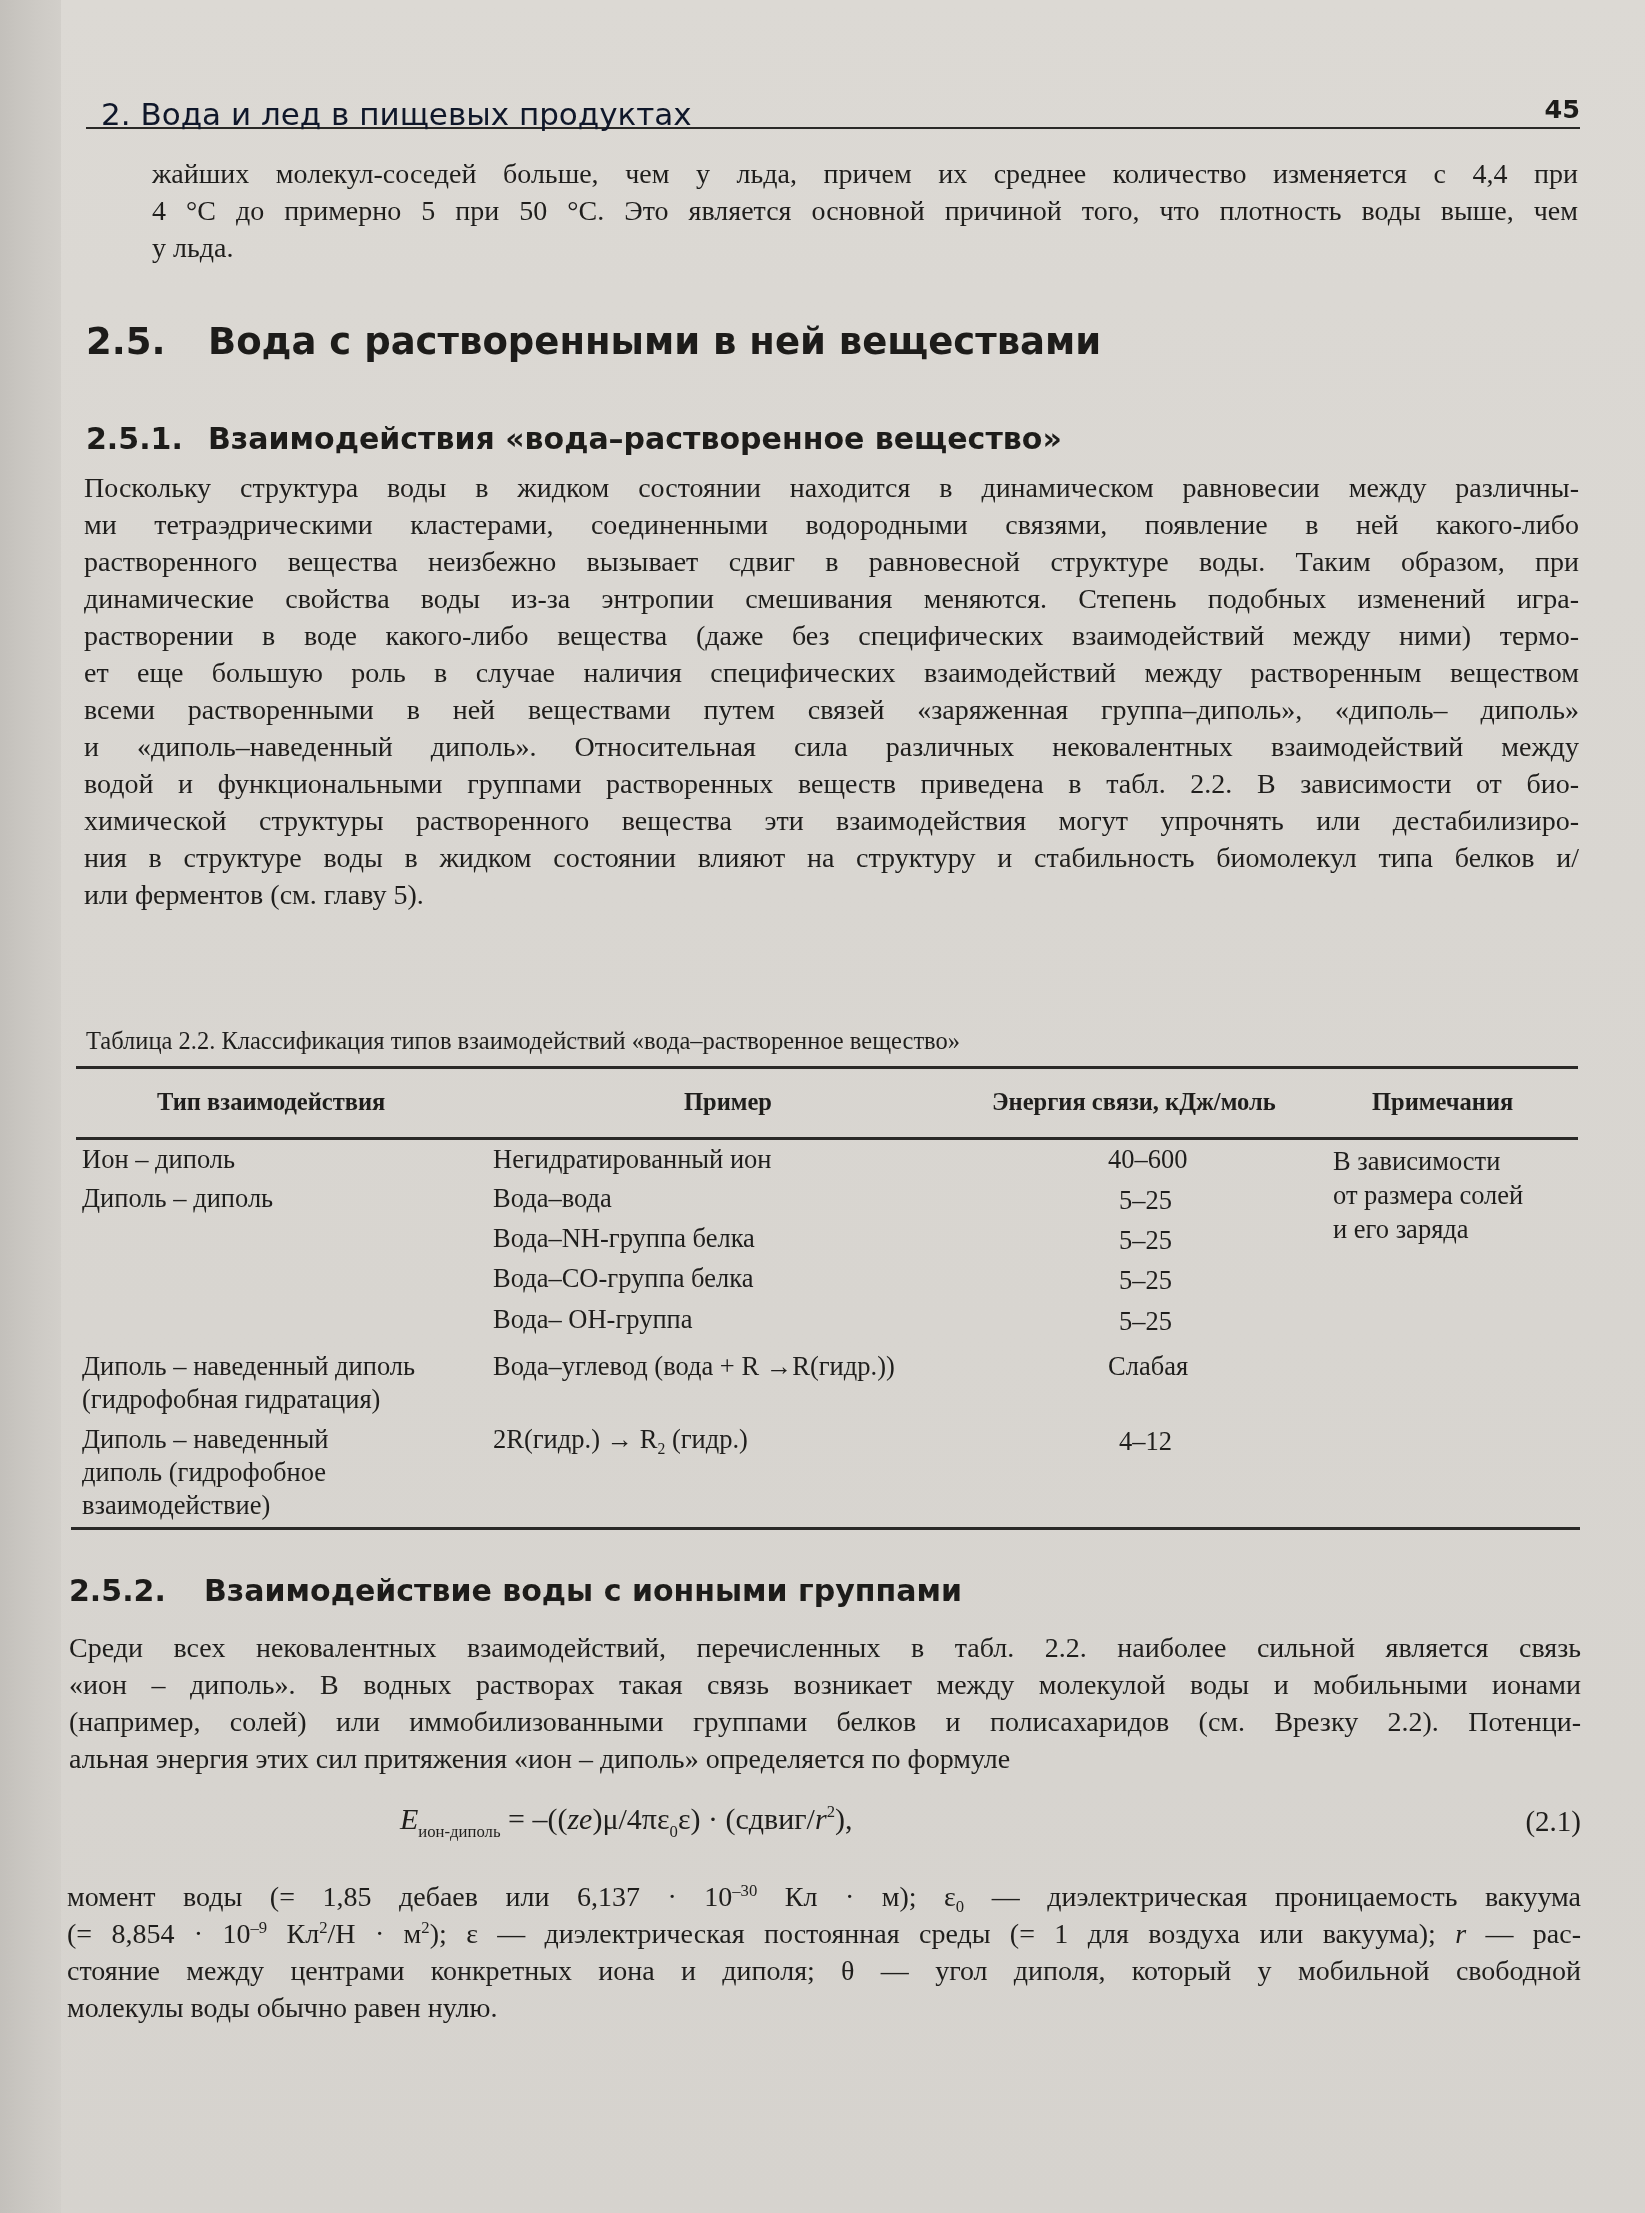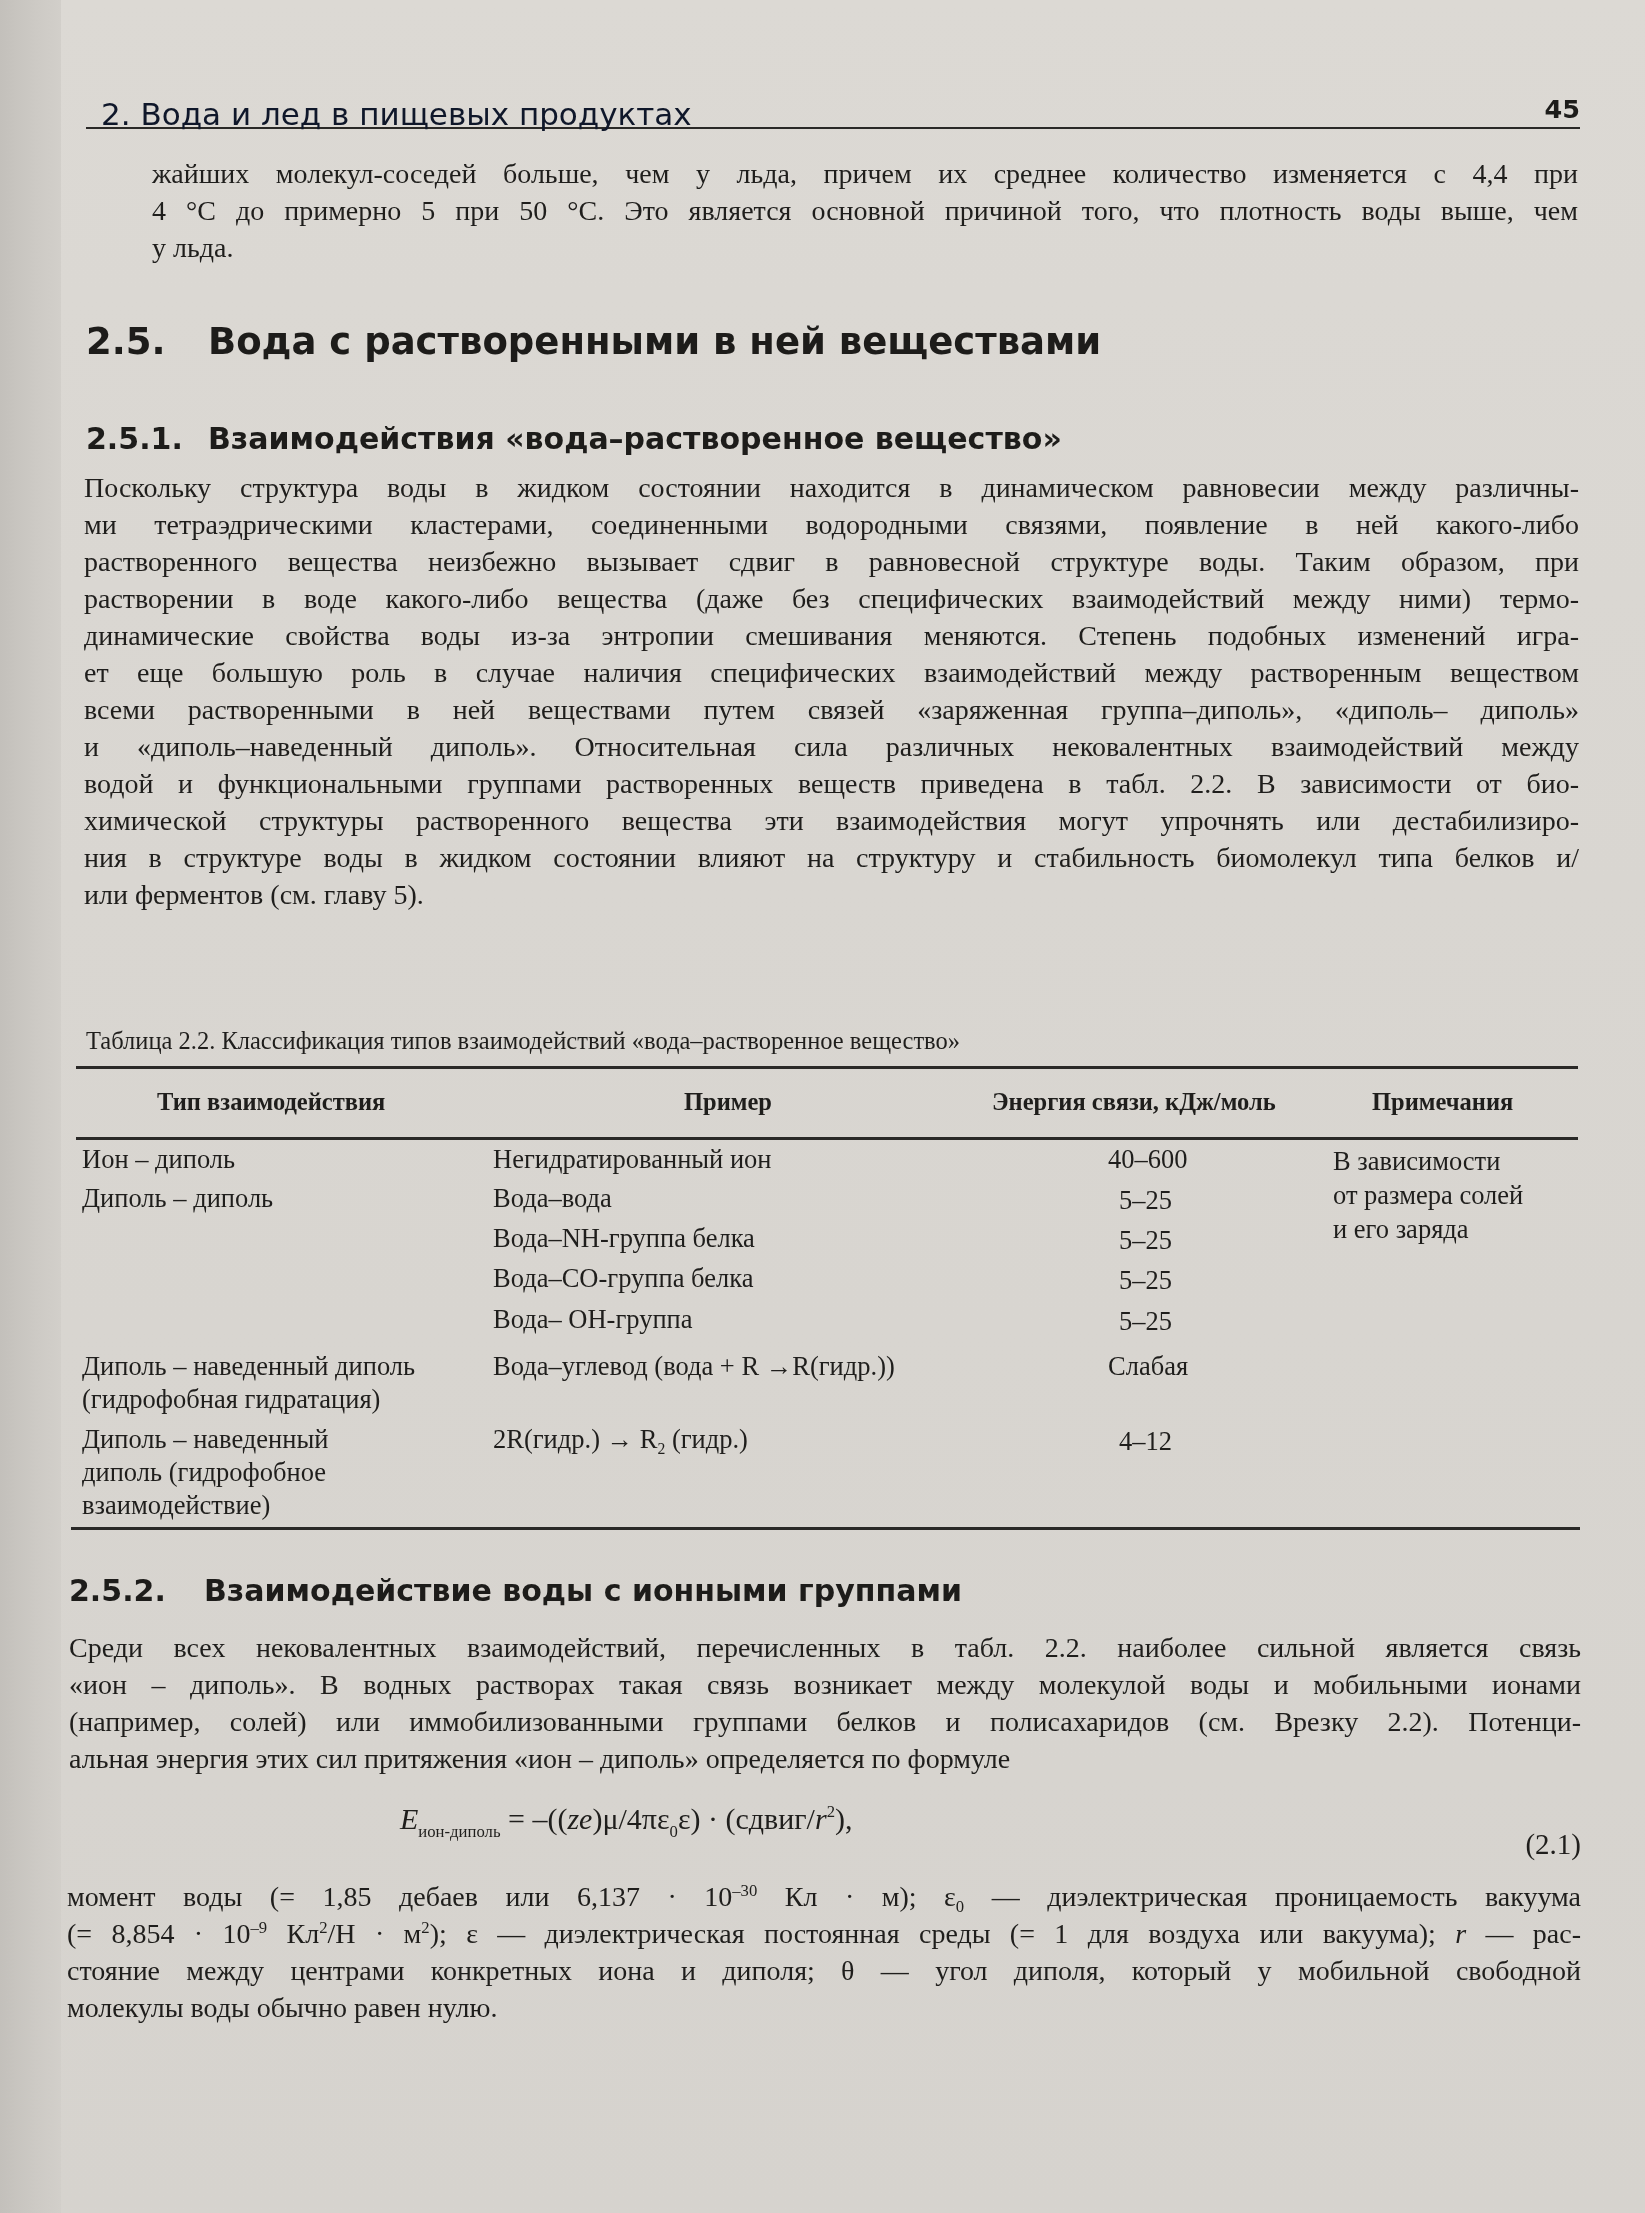--- a/index.html
+++ b/index.html
@@ -48,21 +48,21 @@
   .rule { position: absolute; background: #2a2927; }
   .th {
     position: absolute; top: 1088px; font-weight: bold; font-size: 24.5px;
   }
   .td { position: absolute; font-size: 26.5px; line-height: 33px; }
   .formula {
     position: absolute; left: 400px; top: 1802px; font-size: 30px;
   }
   .formula i { font-style: italic; }
   .formula sub { font-size: 16.7px; vertical-align: -7.8px; font-style: normal; }
-  .eqno { position: absolute; right: 65px; top: 1805px; font-size: 29px; margin-top: 23px; }
+  .eqno { position: absolute; right: 65px; top: 1805px; font-size: 29px; }
   .para sup { font-size: 16.7px; vertical-align: 9.8px; line-height: 0; }
   .para sub { font-size: 16.7px; vertical-align: -5.9px; line-height: 0; }
 </style>
 </head>
 <body>
 
 <div class="spine"></div>
 <div class="page"></div>
 
 <div class="running-head">
@@ -81,22 +81,22 @@
 </div>
 
 <div class="h3" style="left:86px; top:421px;">
   <span class="num" style="width:122px">2.5.1.</span><span>Взаимодействия «вода–растворенное вещество»</span>
 </div>
 
 <div class="para" style="left:84px; top:469px; width:1495px;">
   <span class="ln">Поскольку структура воды в жидком состоянии находится в динамическом равновесии между различны-</span>
   <span class="ln">ми тетраэдрическими кластерами, соединенными водородными связями, появление в ней какого-либо</span>
   <span class="ln">растворенного вещества неизбежно вызывает сдвиг в равновесной структуре воды. Таким образом, при</span>
+  <span class="ln">динамические свойства воды из-за энтропии смешивания меняются. Степень подобных изменений игра-</span>
   <span class="ln">растворении в воде какого-либо вещества (даже без специфических взаимодействий между ними) термо-</span>
-  <span class="ln">динамические свойства воды из-за энтропии смешивания меняются. Степень подобных изменений игра-</span>
   <span class="ln">ет еще большую роль в случае наличия специфических взаимодействий между растворенным веществом</span>
   <span class="ln">всеми растворенными в ней веществами путем связей «заряженная группа–диполь», «диполь– диполь»</span>
   <span class="ln">и «диполь–наведенный диполь». Относительная сила различных нековалентных взаимодействий между</span>
   <span class="ln">водой и функциональными группами растворенных веществ приведена в табл. 2.2. В зависимости от био-</span>
   <span class="ln">химической структуры растворенного вещества эти взаимодействия могут упрочнять или дестабилизиро-</span>
   <span class="ln">ния в структуре воды в жидком состоянии влияют на структуру и стабильность биомолекул типа белков и/</span>
   <span class="ln last">или ферментов (см. главу 5).</span>
 </div>
 
 <div class="table-caption">Таблица 2.2. Классификация типов взаимодействий «вода–растворенное вещество»</div>

